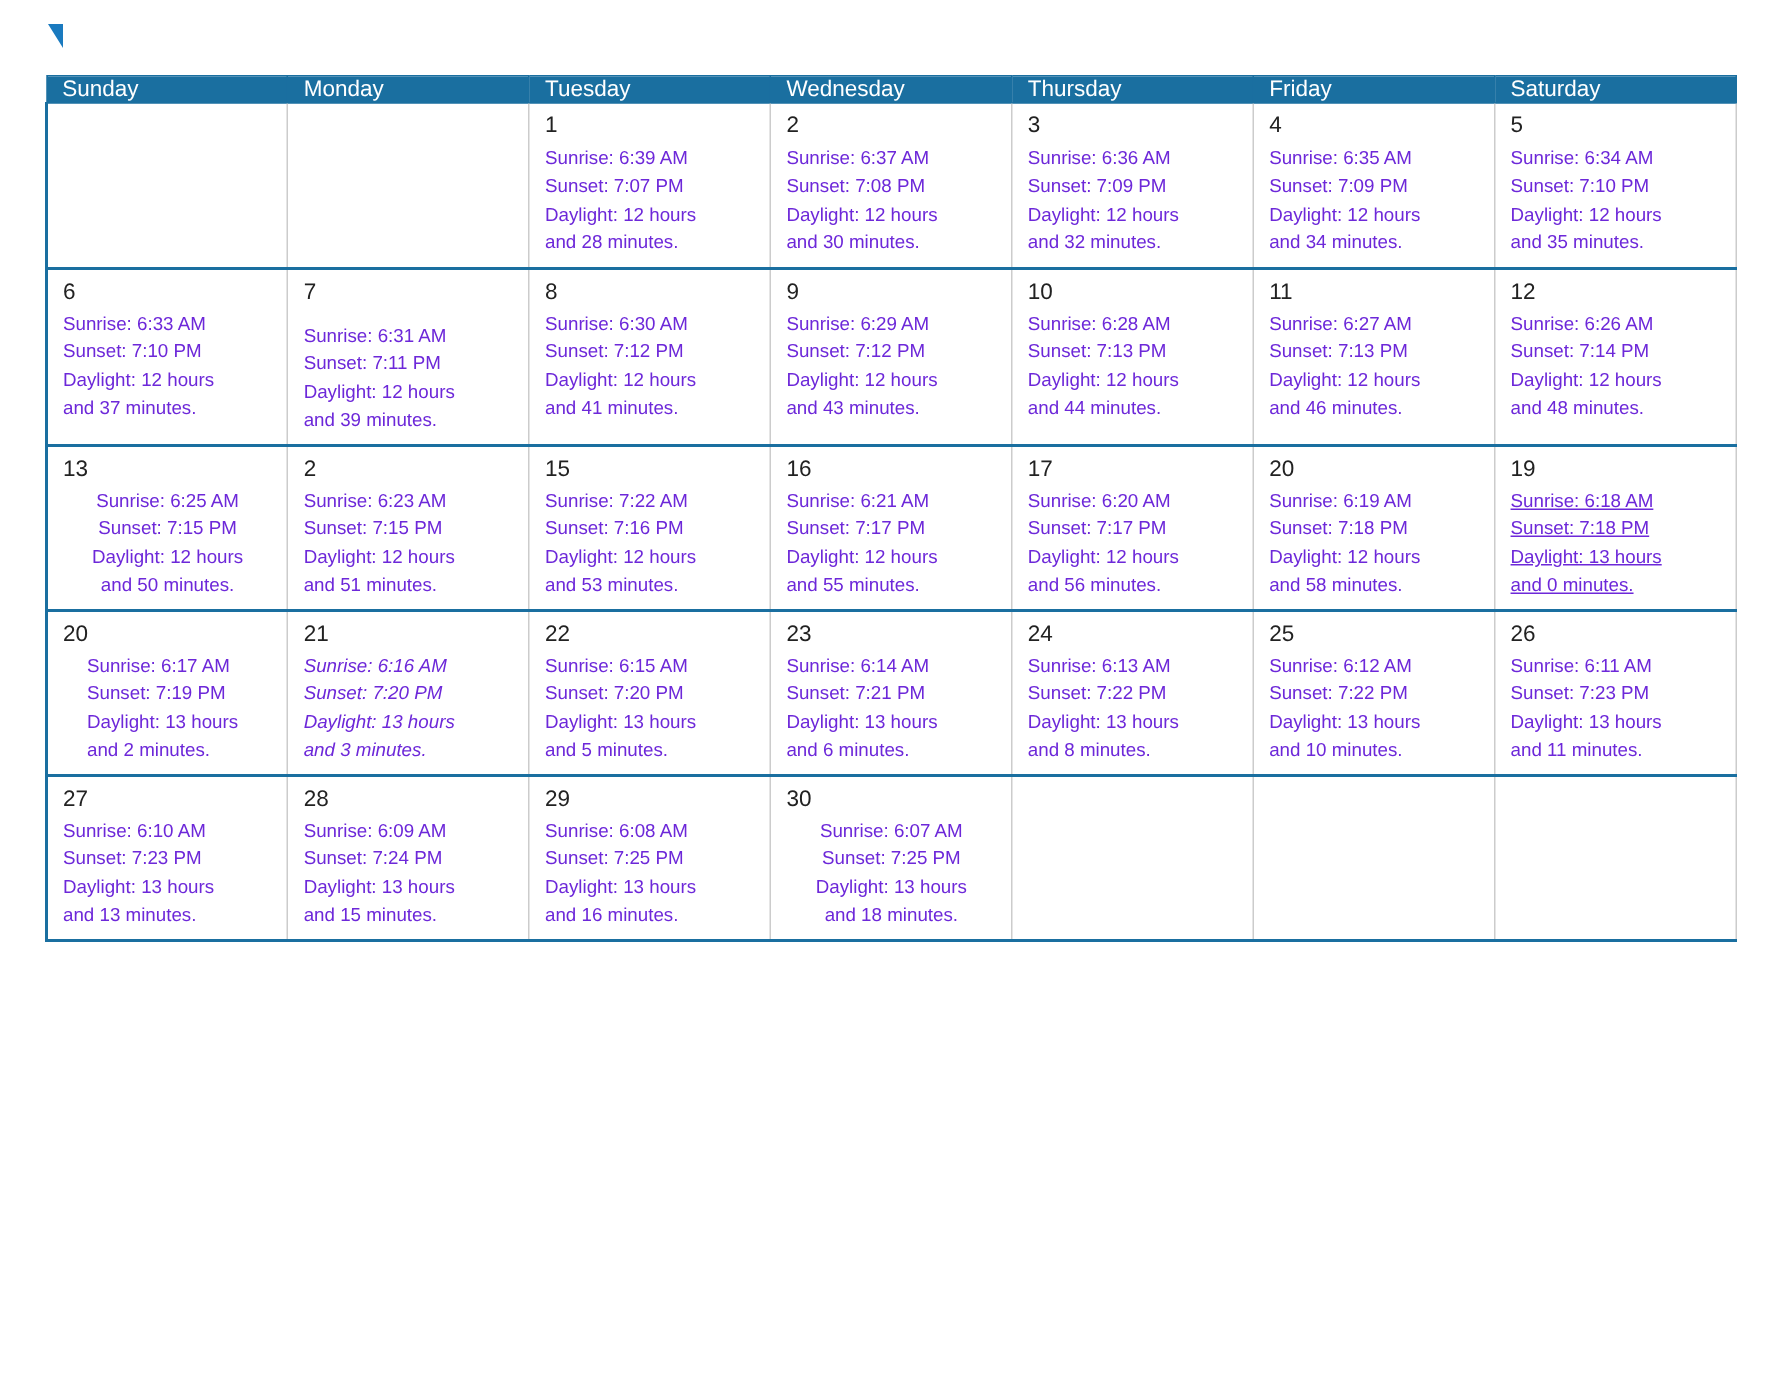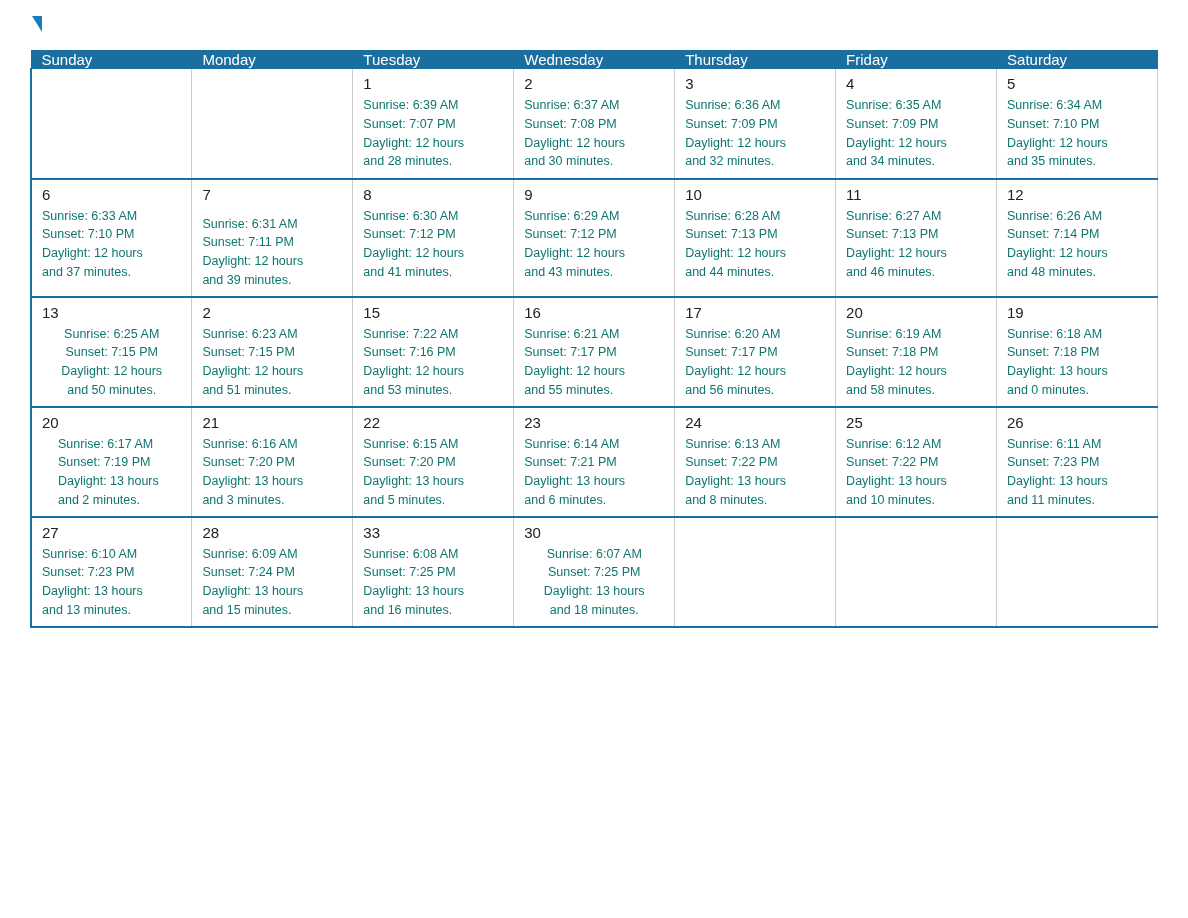--- a/index.html
+++ b/index.html
@@ -74,21 +74,21 @@
       min-height: 90px;
       height: 110px;
     }
     .day-number {
       font-size: 15px;
       color: #222;
       margin-bottom: 4px;
     }
     .day-info {
       font-size: 12.5px;
-      color: #0f766e;
+      color: #6d28d9;
       line-height: 1.5;
     }
     tbody tr:nth-child(even) td {
       background: #fff;
     }
     tbody tr td:first-child {
       border-left: 2px solid #1a6fa0;
     }
     tbody tr {
       border-bottom: 2px solid #1a6fa0;
@@ -252,37 +252,37 @@
         </td>
         <td>
           <div class="day-number">20</div>
           <div class="day-info" style="white-space: pre-line;">Sunrise: 6:19 AM
 Sunset: 7:18 PM
 Daylight: 12 hours
 and 58 minutes.</div>
         </td>
         <td>
           <div class="day-number">19</div>
-          <div class="day-info" style="white-space: pre-line;">Sunrise: 6:18 AM
+          <div class="day-info" style="white-space: pre-line; text-decoration: underline;">Sunrise: 6:18 AM
 Sunset: 7:18 PM
 Daylight: 13 hours
 and 0 minutes.</div>
         </td>
       </tr>
       <tr>
         <td>
           <div class="day-number">20</div>
           <div class="day-info" style="white-space: pre-line; margin-left: 16px;">Sunrise: 6:17 AM
 Sunset: 7:19 PM
 Daylight: 13 hours
 and 2 minutes.</div>
         </td>
         <td>
           <div class="day-number">21</div>
-          <div class="day-info" style="white-space: pre-line;">Sunrise: 6:16 AM
+          <div class="day-info" style="white-space: pre-line; font-style: italic;">Sunrise: 6:16 AM
 Sunset: 7:20 PM
 Daylight: 13 hours
 and 3 minutes.</div>
         </td>
         <td>
           <div class="day-number">22</div>
           <div class="day-info" style="white-space: pre-line;">Sunrise: 6:15 AM
 Sunset: 7:20 PM
 Daylight: 13 hours
 and 5 minutes.</div>
@@ -325,21 +325,21 @@
 and 13 minutes.</div>
         </td>
         <td>
           <div class="day-number">28</div>
           <div class="day-info" style="white-space: pre-line;">Sunrise: 6:09 AM
 Sunset: 7:24 PM
 Daylight: 13 hours
 and 15 minutes.</div>
         </td>
         <td>
-          <div class="day-number">33</div>
+          <div class="day-number">29</div>
           <div class="day-info" style="white-space: pre-line;">Sunrise: 6:08 AM
 Sunset: 7:25 PM
 Daylight: 13 hours
 and 16 minutes.</div>
         </td>
         <td>
           <div class="day-number">30</div>
           <div class="day-info" style="white-space: pre-line; text-align: center;">Sunrise: 6:07 AM
 Sunset: 7:25 PM
 Daylight: 13 hours

